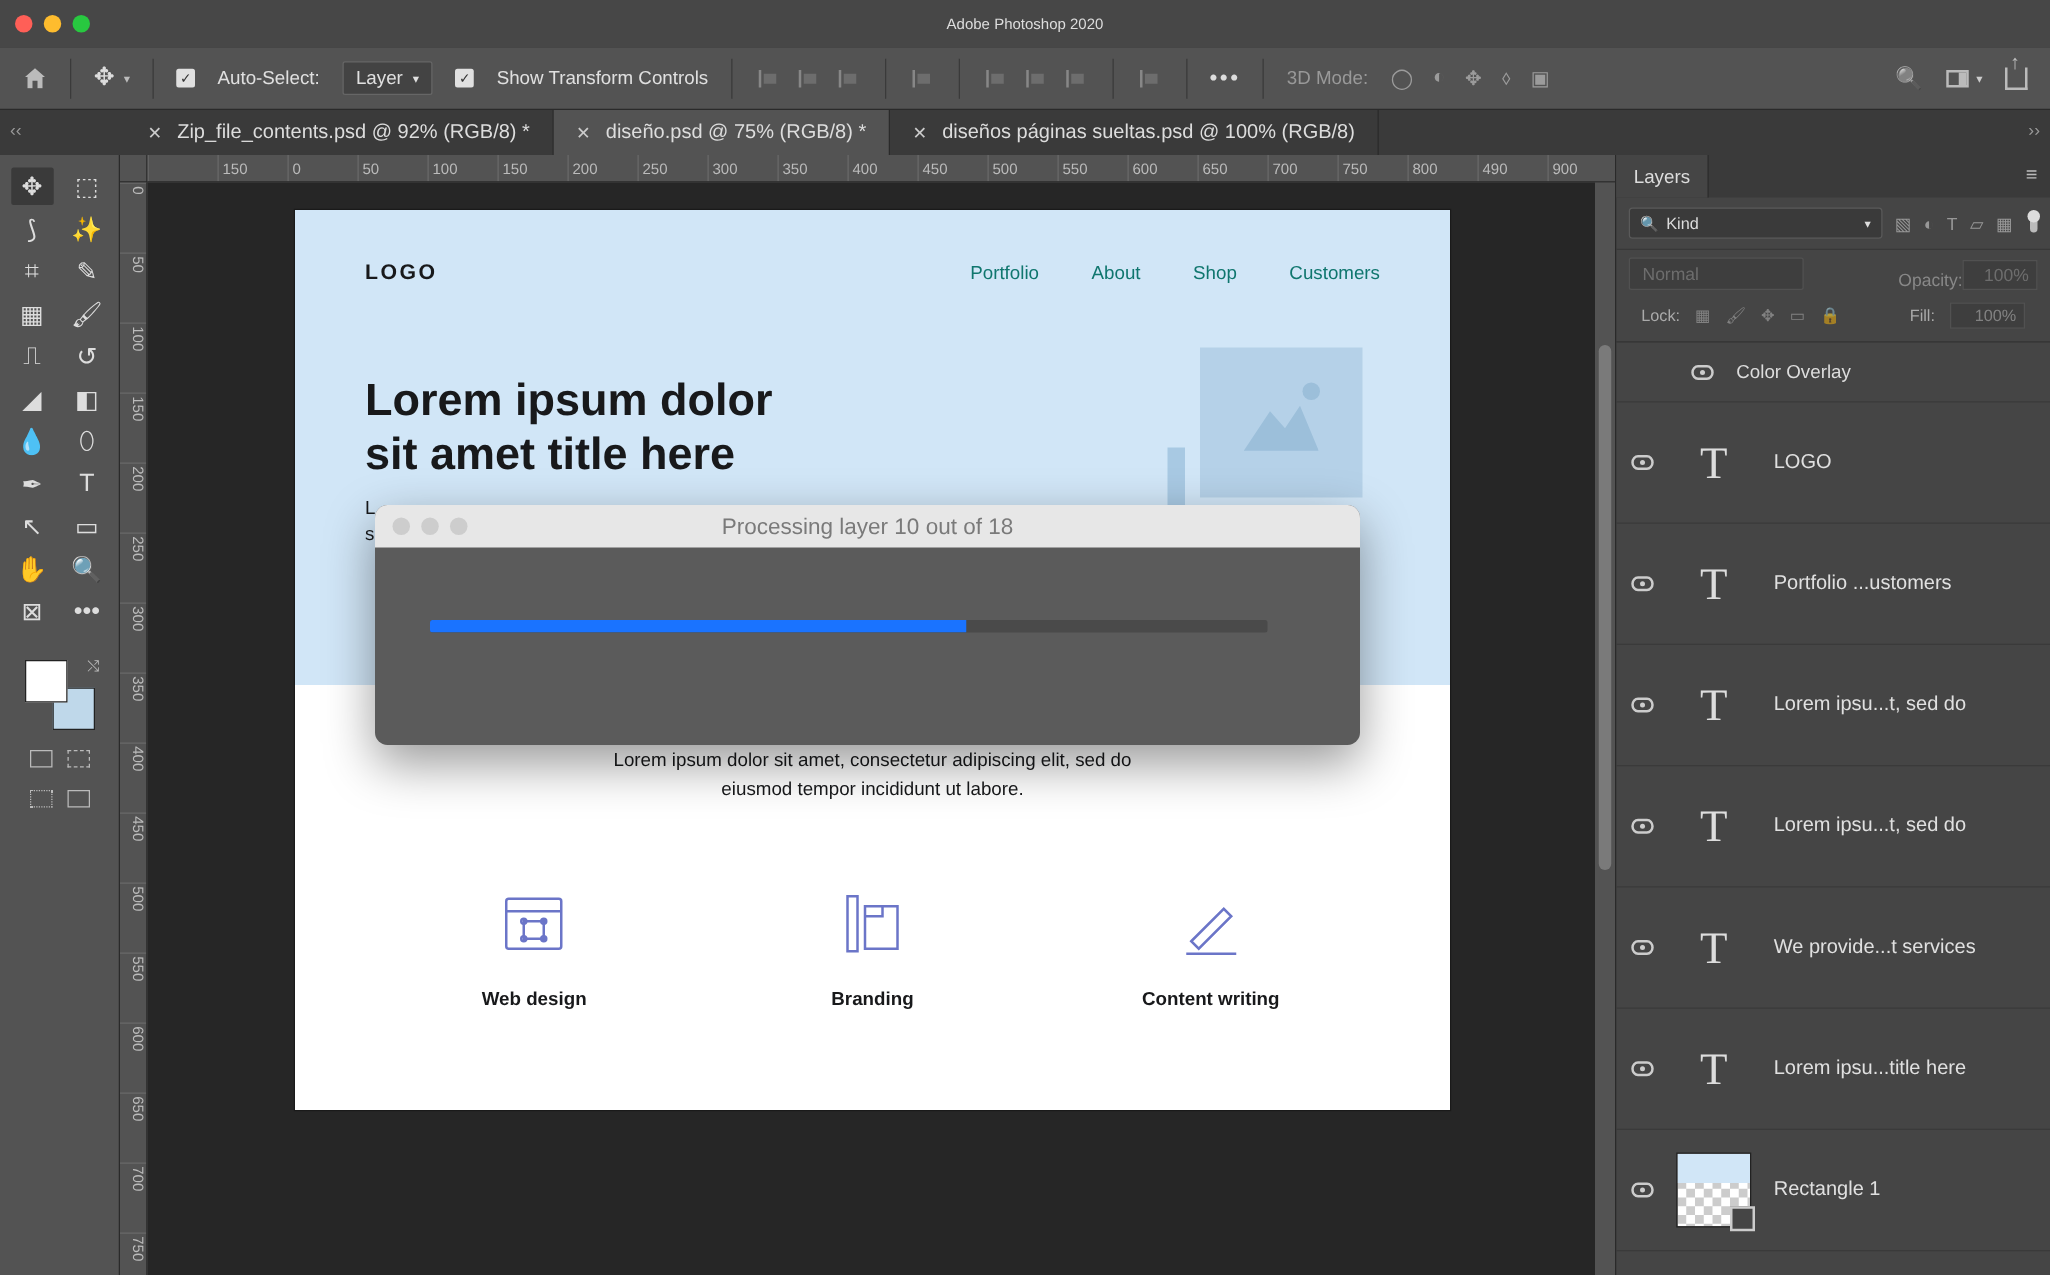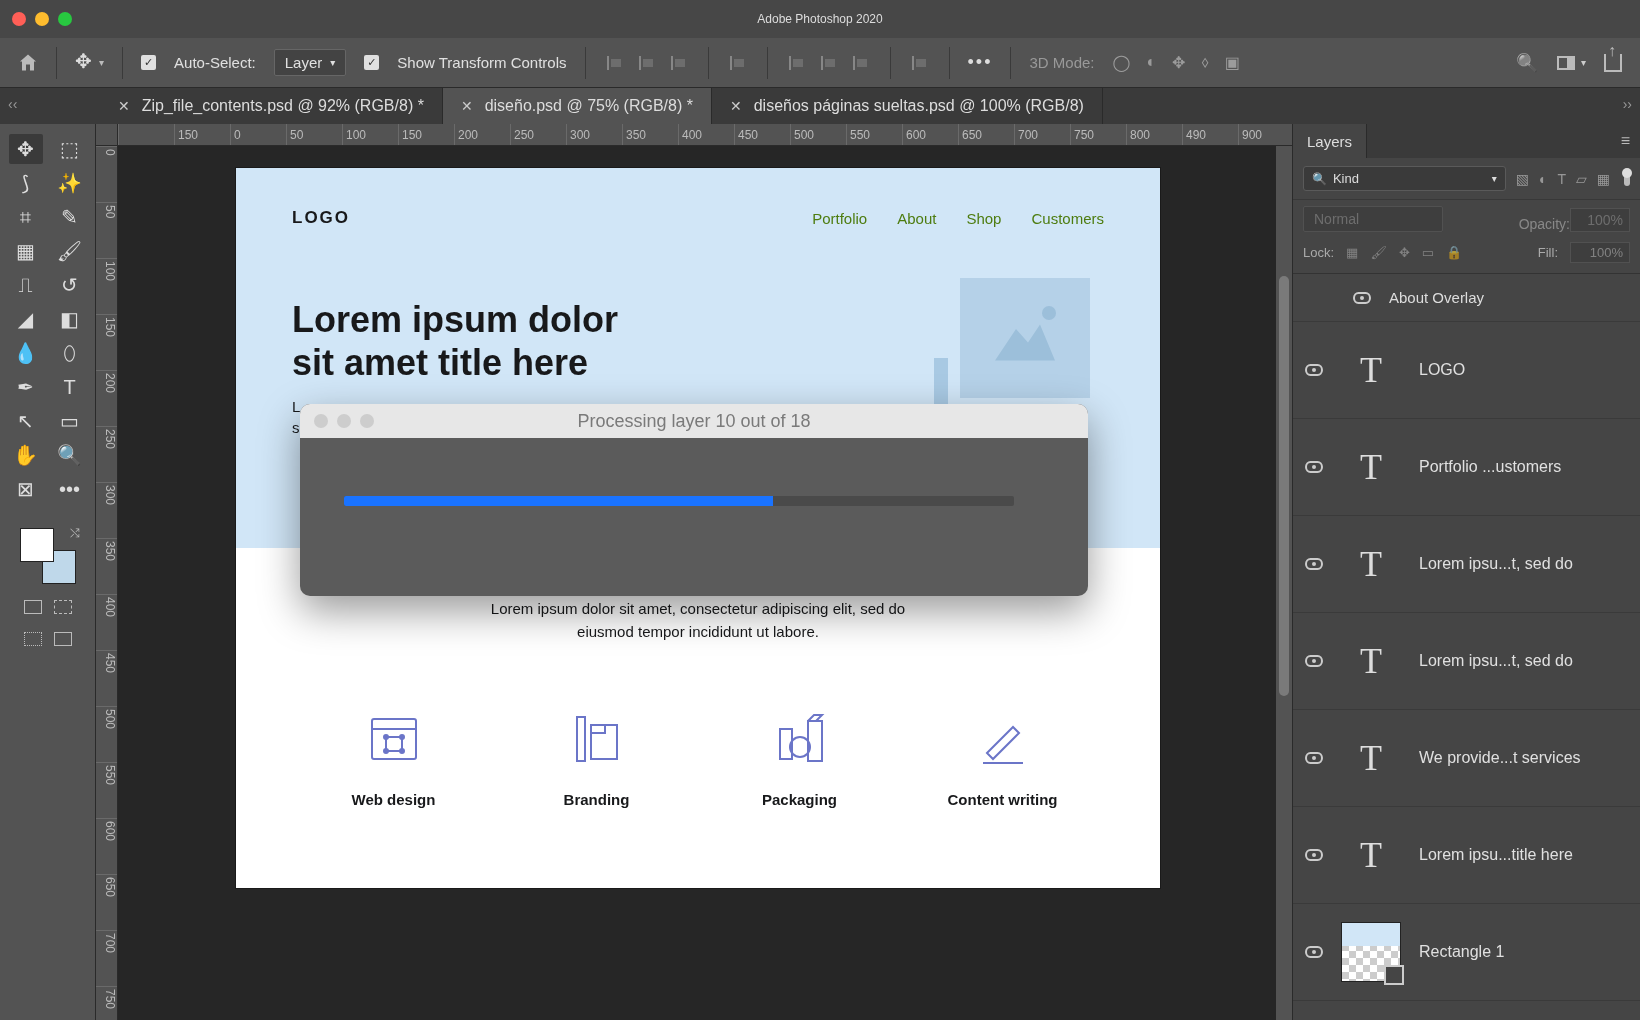--- a/index.html
+++ b/index.html
@@ -68,21 +68,21 @@
 .ruler-h { position: absolute; top: 0; left: 22px; right: 0; height: 22px; background: #535353; display: flex; overflow: hidden; border-bottom: 1px solid #2a2a2a; }
 .ruler-h .tick { flex: 0 0 56px; font-size: 12px; color: #bbb; padding-top: 4px; position: relative; height: 100%; border-left: 1px solid #6a6a6a; padding-left: 3px;}
 .ruler-v { position: absolute; top: 22px; left: 0; bottom: 0; width: 22px; background: #535353; display: flex; flex-direction: column; overflow: hidden; border-right: 1px solid #2a2a2a; }
 .ruler-v .tick { flex: 0 0 56px; font-size: 12px; color: #bbb; writing-mode: vertical-rl; padding-left: 4px; border-top: 1px solid #6a6a6a; text-align:left; padding-top:2px;}
 .ruler-corner { position: absolute; width: 22px; height: 22px; background: #535353; border-right: 1px solid #2a2a2a; border-bottom: 1px solid #2a2a2a; }
 
 .artboard { position: absolute; top: 44px; left: 140px; width: 924px; background: #fff; box-shadow: 0 0 0 1px rgba(0,0,0,.3); }
 .hero { background: #d1e6f7; padding: 40px 56px 56px; position: relative; min-height: 380px; }
 .hero .navrow { display: flex; justify-content: space-between; align-items: center; }
 .hero .logo { font-size: 17px; font-weight: 700; letter-spacing: 2px; color: #18191b; }
-.hero .nav { display: flex; gap: 30px; font-size: 15px; color: #4d7c0f; }
+.hero .nav { display: flex; gap: 42px; font-size: 15px; color: #0f766e; }
 .hero h1 { font-size: 36px; font-weight: 700; color: #18191b; margin-top: 70px; max-width: 360px; line-height: 1.2; }
 .hero .sub { font-size: 15px; color: #18191b; margin-top: 14px; }
 .hero .imgph { position: absolute; right: 70px; top: 110px; width: 130px; height: 120px; background: #b5d1e8; display: flex; align-items: center; justify-content: center; }
 .hero .imgph::before { content: ""; width: 60px; height: 45px; background: #9cbfda; clip-path: polygon(0 100%, 35% 30%, 55% 60%, 75% 20%, 100% 100%); }
 .hero .imgph::after { content: ""; position: absolute; top: 28px; right: 34px; width: 14px; height: 14px; border-radius: 50%; background: #9cbfda; }
 .hero .barsmall { position: absolute; right: 212px; top: 190px; width: 14px; height: 50px; background: #a8c9e3; }
 
 .section2 { padding: 50px 56px 80px; text-align: center; color: #18191b; }
 .section2 .desc { font-size: 15px; max-width: 450px; margin: 0 auto; line-height: 1.5; }
 .svcrow { display: flex; justify-content: space-around; margin-top: 62px; }
@@ -110,21 +110,21 @@
 .ptabs .menu { margin-left: auto; padding: 0 10px; display: flex; align-items: center; color: #bbb; }
 .filterrow { padding: 8px 10px; display: flex; align-items: center; gap: 10px; border-bottom: 1px solid #383838;}
 .kindsel { flex: 1; background: #3a3a3a; border: 1px solid #5a5a5a; border-radius: 3px; padding: 4px 8px; font-size: 13px; color: #ddd; display: flex; align-items: center; gap: 6px; }
 .filterrow .ficon { font-size: 14px; color: #bbb; opacity: .7; }
 .filterrow .togsw { width: 6px; height: 14px; background: #bbb; border-radius: 3px; margin-left: 4px; position:relative;}
 .filterrow .togsw::before{content:"";position:absolute;width:10px;height:10px;background:#ddd;border-radius:50%;top:-4px;left:-2px;}
 .blendrow { padding: 6px 10px; display: flex; align-items: flex-end; gap: 0; font-size: 14px; color: #888; }
 .blendrow .bsel { background: #3a3a3a; border: 1px solid #5a5a5a; padding: 4px 10px; border-radius: 2px; flex:0 0 140px; opacity:.6;}
 .blendrow .oplabel { margin-left: auto; }
 .blendrow .opval { background: #3a3a3a; border: 1px solid #5a5a5a; padding: 3px 6px; width: 60px; text-align: right; opacity:.6;}
-.lockrow { padding: 4px 10px 10px; display: flex; align-items: center; gap: 12px; font-size: 13px; color: #aaa; border-bottom: 1px solid #333;}
+.lockrow { padding: 4px 20px 10px; display: flex; align-items: center; gap: 12px; font-size: 13px; color: #aaa; border-bottom: 1px solid #333;}
 .lockrow .licn { opacity: .6; }
 .lockrow .filllbl { margin-left: auto; }
 .lockrow .fillval { background: #3a3a3a; border: 1px solid #5a5a5a; padding: 2px 6px; width: 60px; text-align: right; opacity:.6;}
 
 .layerlist { flex: 1; overflow: hidden; }
 .layer { height: 97px; border-bottom: 1px solid #3a3a3a; display: flex; align-items: center; padding: 0 12px; gap: 18px; }
 .layer.fx { height: 48px; padding-left: 60px; gap: 14px; }
 .layer .eye { width: 18px; height: 12px; border: 2px solid #ccc; border-radius: 60% / 100%; position: relative; }
 .layer .eye::after { content: ""; position: absolute; width: 4px; height: 4px; background: #ccc; border-radius: 50%; top: 2px; left: 5px; }
 .layer .thumb { width: 60px; height: 60px; background: #fff; border: 1px solid #222; display: flex; align-items: center; justify-content: center; }
@@ -379,31 +379,20 @@
                   <rect x="10" y="8" width="8" height="44"></rect>
                   <rect x="24" y="16" width="26" height="34"></rect>
                   <polyline points="24,24 38,24 38,16"></polyline>
                 </svg>
               </div>
             <div class="lbl">Branding</div>
           </div>
           <div class="svc">
             <div class="ic">
                 <svg width="60" height="60" viewBox="0 0 60 60">
-                  <path d="M10 20 h12 v30 h-12z"></path>
-                  <circle cx="30" cy="38" r="10"></circle>
-                  <rect x="38" y="12" width="14" height="40"></rect>
-                  <path d="M38 12 l6 -6 h8 l-6 6"></path>
-                </svg>
-              </div>
-            <div class="lbl">Packaging</div>
-          </div>
-          <div class="svc">
-            <div class="ic">
-                <svg width="60" height="60" viewBox="0 0 60 60">
                   <path d="M14 44 L40 18 l6 6 L20 50z"></path>
                   <line x1="10" y1="54" x2="50" y2="54"></line>
                 </svg>
               </div>
             <div class="lbl">Content writing</div>
           </div>
         </div>
       </div>
     </div>
 
@@ -441,21 +430,21 @@
       <span class="licn">🖌</span>
       <span class="licn">✥</span>
       <span class="licn">▭</span>
       <span class="licn">🔒</span>
       <span class="filllbl">Fill:</span>
       <div class="fillval">100%</div>
     </div>
     <div class="layerlist">
       <div class="layer fx">
         <span class="eye fxeye"></span>
-        <span class="fxname">About Overlay</span>
+        <span class="fxname">Color Overlay</span>
       </div>
       <div id="layerItems">
           <div class="layer">
             <span class="eye"></span>
             <div class="thumb t">T</div>
             <div class="lname">LOGO</div>
           </div>
           <div class="layer">
             <span class="eye"></span>
             <div class="thumb t">T</div>

